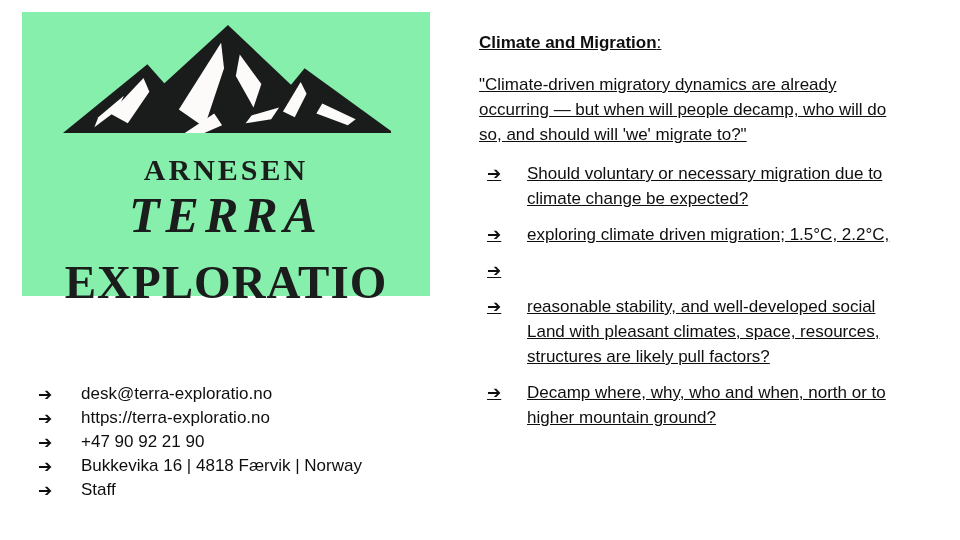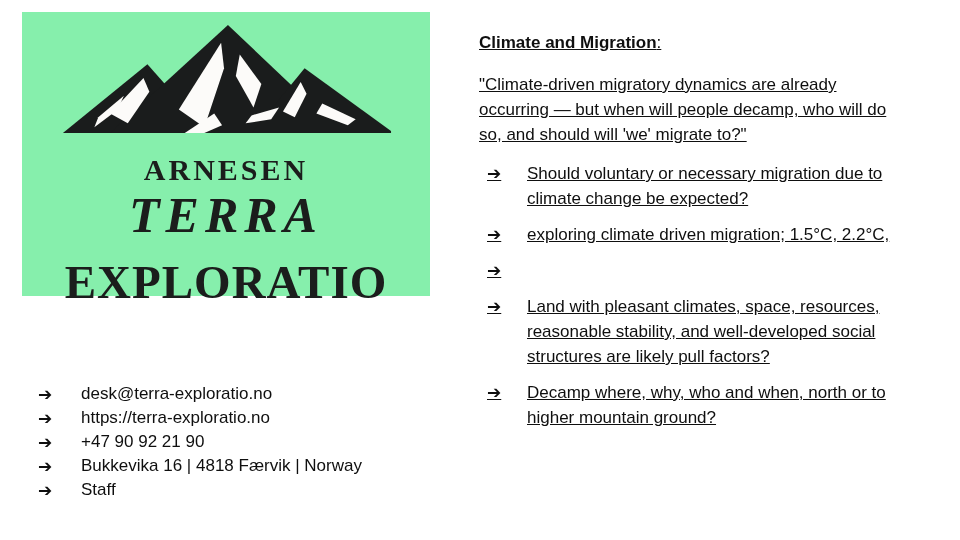--- a/index.html
+++ b/index.html
@@ -123,22 +123,22 @@
         </span>
       </li>
       <li class="q-item">
         <span class="arrow">➔</span>
         <span class="q-text">
         </span>
       </li>
       <li class="q-item">
         <span class="arrow">➔</span>
         <span class="q-text">
+          <span class="line">reasonable stability, and well-developed social</span>
           <span class="line">Land with pleasant climates, space, resources,</span>
-          <span class="line">reasonable stability, and well-developed social</span>
           <span class="line">structures are likely pull factors?</span>
         </span>
       </li>
       <li class="q-item">
         <span class="arrow">➔</span>
         <span class="q-text">
           <span class="line">Decamp where, why, who and when, north or to</span>
           <span class="line">higher mountain ground?</span>
         </span>
       </li>

